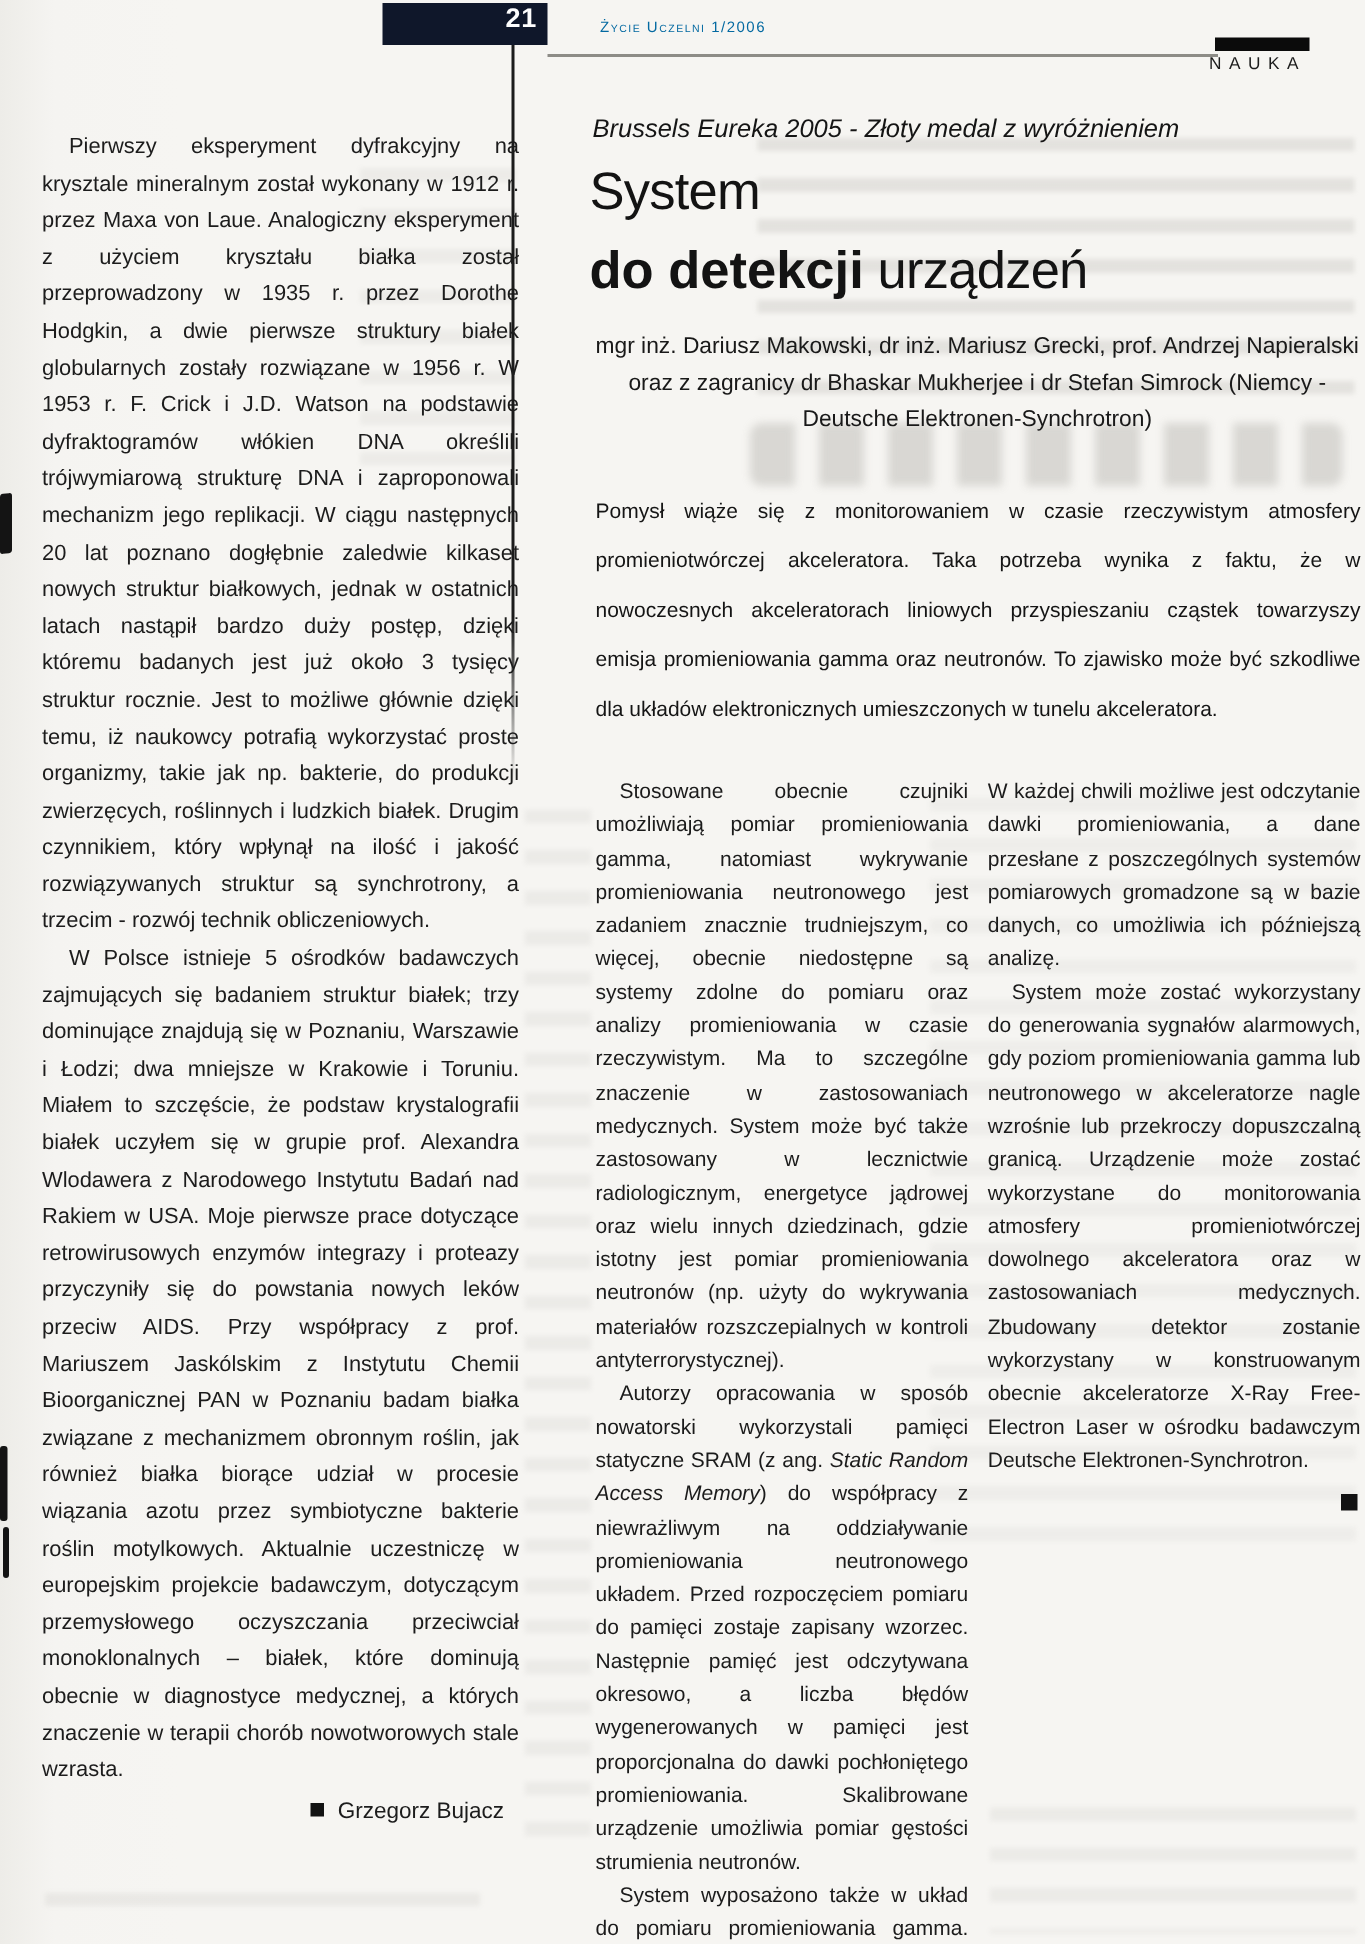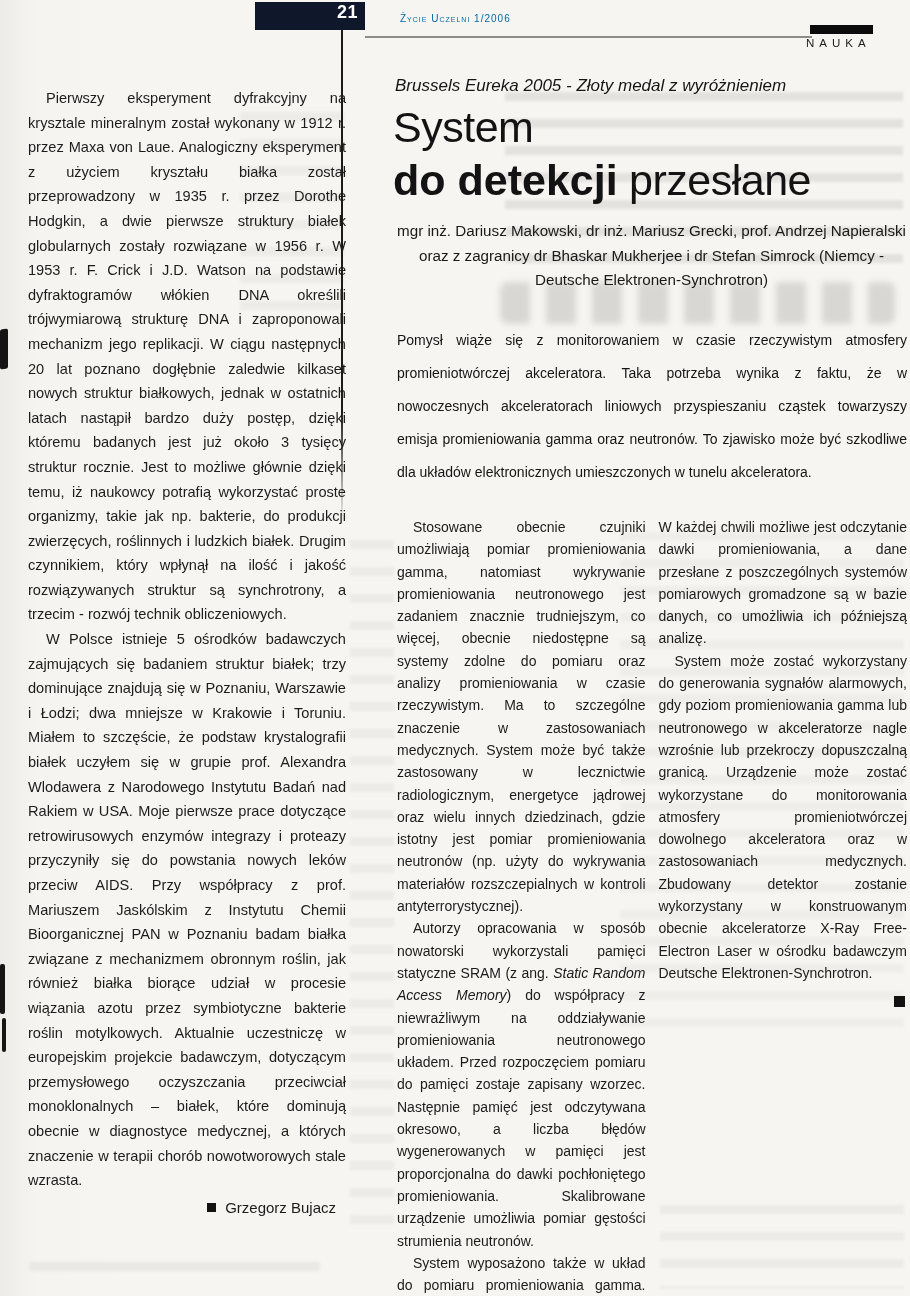--- a/index.html
+++ b/index.html
@@ -27,21 +27,21 @@
   
   .leftcol{position:absolute;left:28px;top:86px;width:318px;z-index:2;
            font-size:14.6px;line-height:24.6px;text-align:justify;color:#1c1c1c;}
   .leftcol p{margin:0;}
   .indent{text-indent:18px;}
   .signature{margin-top:3px;text-align:right;padding-right:10px;font-size:15px;}
   .sq{display:inline-block;width:9px;height:9px;background:#121212;margin-right:9px;vertical-align:1px;}
   
   .article{position:absolute;left:395px;top:0;width:513px;z-index:2;}
   .kicker{position:absolute;left:0;top:76px;font-size:17px;font-style:italic;color:#151515;white-space:nowrap;text-align:center;}
-  .title{position:absolute;left:-2px;top:101px;font-size:43px;line-height:53px;color:#131313;letter-spacing:-0.5px;}
+  .title{position:absolute;left:-2px;top:101px;font-size:35px;line-height:53px;color:#131313;letter-spacing:-0.5px;}
   .title .b{font-weight:bold;letter-spacing:0;}
   .byline{position:absolute;left:0;top:219px;width:513px;font-size:15.2px;line-height:24.5px;color:#191919;text-align:center;}
   .lead{position:absolute;left:2px;top:324px;width:510px;font-size:14px;line-height:33px;
         text-align:justify;color:#151515;}
   .cols{position:absolute;left:2px;top:516px;width:510px;display:flex;gap:13px;}
   .col{width:249px;font-size:14px;line-height:22.3px;text-align:justify;color:#1b1b1b;}
   .col p{margin:0;}
   .col .indent{text-indent:16px;}
   .it{font-style:italic;}
   .endmark{margin-top:12px;text-align:right;padding-right:2px;line-height:12px;}
@@ -94,21 +94,21 @@
   <p class="indent">W Polsce istnieje 5 ośrodków badawczych zajmujących się badaniem struktur białek; trzy dominujące znajdują się w Poznaniu, Warszawie i Łodzi; dwa mniejsze w Krakowie i Toruniu. Miałem to szczęście, że podstaw krystalografii białek uczyłem się w grupie prof. Alexandra Wlodawera z Narodowego Instytutu Badań nad Rakiem w USA. Moje pierwsze prace dotyczące retrowirusowych enzymów integrazy i proteazy przyczyniły się do powstania nowych leków przeciw AIDS. Przy współpracy z prof. Mariuszem Jaskólskim z Instytutu Chemii Bioorganicznej PAN w Poznaniu badam białka związane z mechanizmem obronnym roślin, jak również białka biorące udział w procesie wiązania azotu przez symbiotyczne bakterie roślin motylkowych. Aktualnie uczestniczę w europejskim projekcie badawczym, dotyczącym przemysłowego oczyszczania przeciwciał monoklonalnych – białek, które dominują obecnie w diagnostyce medycznej, a których znaczenie w terapii chorób nowotworowych stale wzrasta.</p>
   <div class="signature">
     <span class="sq"></span><span>Grzegorz Bujacz</span>
   </div>
 </div>
 
 <div class="article">
   <div class="kicker">Brussels Eureka 2005 - Złoty medal z wyróżnieniem</div>
   <div class="title">
     <span>System</span><br>
-    <span class="b">do detekcji</span><span> przesłane</span>
+    <span class="b">do detekcji</span><span> urządzeń</span>
   </div>
   <div class="byline">mgr inż. Dariusz Makowski, dr inż. Mariusz Grecki, prof. Andrzej Napieralski oraz z zagranicy dr Bhaskar Mukherjee i dr Stefan Simrock (Niemcy - Deutsche Elektronen-Synchrotron)</div>
   <div class="lead">Pomysł wiąże się z monitorowaniem w czasie rzeczywistym atmosfery promieniotwórczej akceleratora. Taka potrzeba wynika z faktu, że w nowoczesnych akceleratorach liniowych przyspieszaniu cząstek towarzyszy emisja promieniowania gamma oraz neutronów. To zjawisko może być szkodliwe dla układów elektronicznych umieszczonych w tunelu akceleratora.</div>
 
   <div class="cols">
     <div class="col">
       <p class="indent">Stosowane obecnie czujniki umożliwiają pomiar promieniowania gamma, natomiast wykrywanie promieniowania neutronowego jest zadaniem znacznie trudniejszym, co więcej, obecnie niedostępne są systemy zdolne do pomiaru oraz analizy promieniowania w czasie rzeczywistym. Ma to szczególne znaczenie w zastosowaniach medycznych. System może być także zastosowany w lecznictwie radiologicznym, energetyce jądrowej oraz wielu innych dziedzinach, gdzie istotny jest pomiar promieniowania neutronów (np. użyty do wykrywania materiałów rozszczepialnych w kontroli antyterrorystycznej).</p>
       <p class="indent"><span>Autorzy opracowania w sposób nowatorski wykorzystali pamięci statyczne SRAM (z ang. </span><span class="it">Static Random Access Memory</span><span>) do współpracy z niewrażliwym na oddziaływanie promieniowania neutronowego układem. Przed rozpoczęciem pomiaru do pamięci zostaje zapisany wzorzec. Następnie pamięć jest odczytywana okresowo, a liczba błędów wygenerowanych w pamięci jest proporcjonalna do dawki pochłoniętego promieniowania. Skalibrowane urządzenie umożliwia pomiar gęstości strumienia neutronów.</span></p>
       <p class="indent">System wyposażono także w układ do pomiaru promieniowania gamma. Oba rodzaje promieniowania mierzone są w kilku miejscach w akceleratorze.</p>
     </div>

